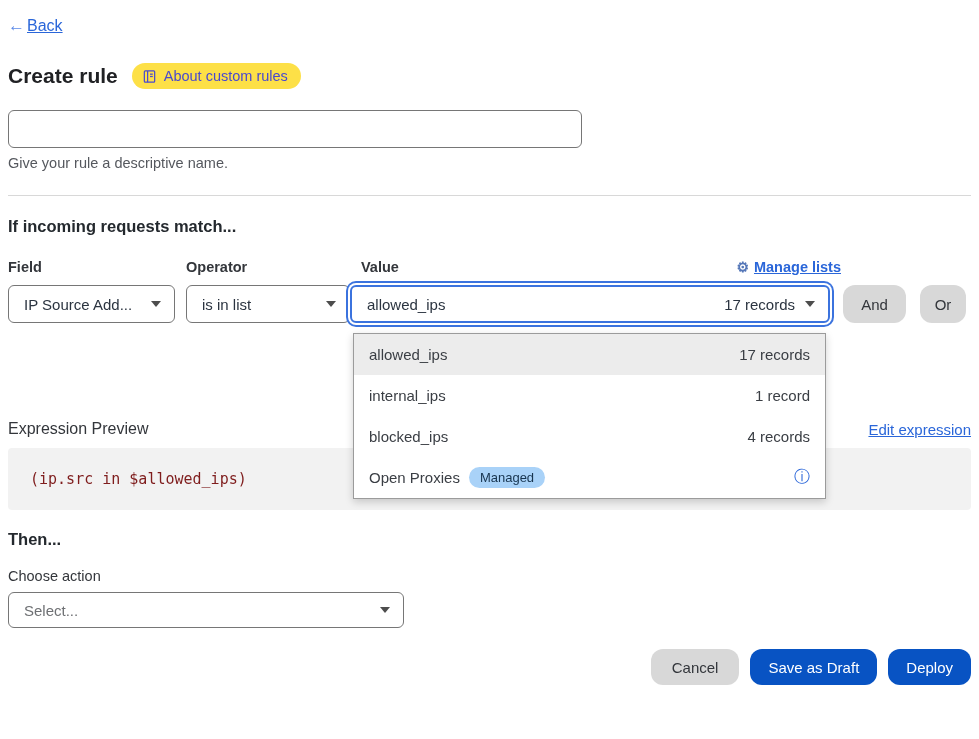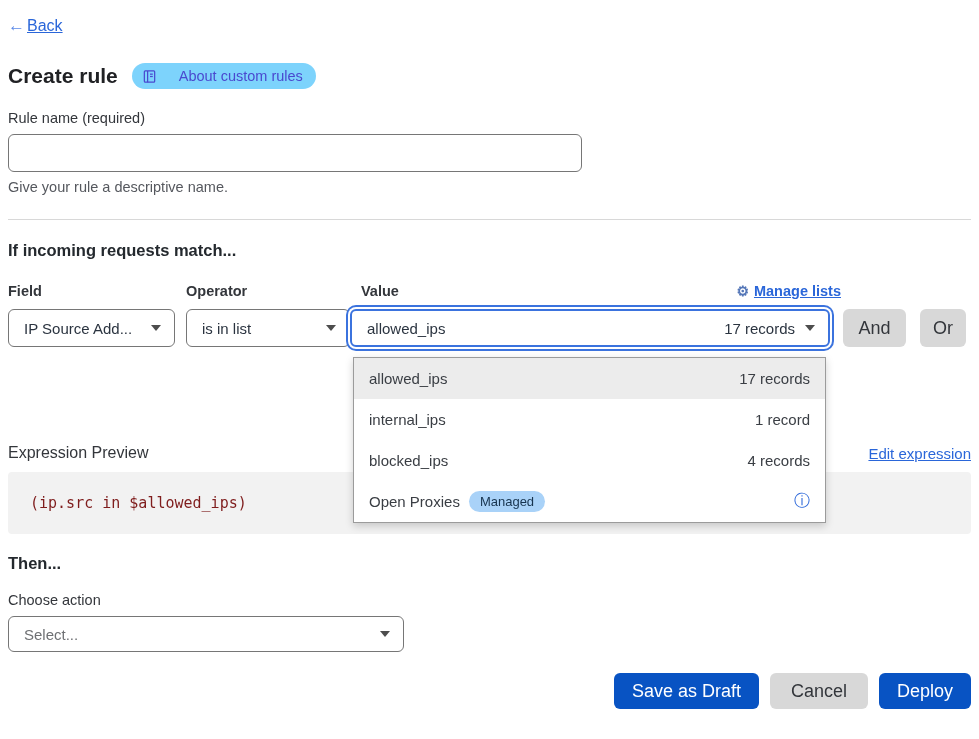--- a/index.html
+++ b/index.html
@@ -9,21 +9,21 @@
 
   a, .link { color:#2a66d9; text-decoration:underline; cursor:pointer; }
 
   
   .back-row { display:flex; align-items:center; gap:2px; margin-bottom:27px; font-size:16px; }
   .back-arrow { color:#5b8ae8; text-decoration:none; font-size:17px; }
 
   
   .header-row { display:flex; align-items:center; gap:14px; margin-bottom:21px; }
   .page-title { font-size:21px; font-weight:bold; color:#202124; }
-  .about-pill { display:inline-flex; align-items:center; gap:22px; background:#7dd3fc; color:#4a49cf;
+  .about-pill { display:inline-flex; align-items:center; gap:7px; background:#fde047; color:#4a49cf;
     font-size:14.5px; padding:5px 13px 5px 10px; border-radius:14px; cursor:pointer; text-decoration:none; }
   .about-pill svg { display:block; }
 
   
   .field-label { font-size:14.5px; color:#33363b; margin-bottom:8px; }
   .rule-name-input { width:574px; height:38px; border:1px solid #767676; border-radius:6px;
     font-size:15px; padding:0 12px; color:#2b3440; outline:none; display:block; }
   .helper-text { font-size:14.5px; color:#55585e; margin-top:7px; }
 
   .divider { border:none; border-top:1px solid #d8d8d8; margin:24px 0 21px 0; }
@@ -42,21 +42,21 @@
   .select { height:38px; border:1px solid #767676; border-radius:6px; background:#fff;
     display:flex; align-items:center; justify-content:space-between; padding:0 13px 0 15px;
     font-size:15px; color:#2b3440; cursor:pointer; }
   .select .caret { width:0; height:0; border-left:5px solid transparent; border-right:5px solid transparent;
     border-top:6px solid #4d4d4d; margin-left:10px; }
   .sel-field { width:167px; margin-right:11px; }
   .sel-operator { width:164px; }
   .value-wrap { position:relative; width:480px; }
   .sel-value { width:480px; border:2px solid #3b73de; box-shadow:0 0 0 2px #ffffff, 0 0 0 4px #3b73de; }
   .sel-value .right-part { display:flex; align-items:center; }
-  .btn { border:none; border-radius:6px; font-size:18px; cursor:pointer;
+  .btn { border:none; border-radius:12px; font-size:15px; cursor:pointer;
     font-family:"Liberation Sans", sans-serif; }
   .btn-grey { background:#d8d8d8; color:#33363b; }
   .btn-and { height:38px; width:63px; margin-left:13px; }
   .btn-or { height:38px; width:46px; margin-left:14px; }
 
   
   .dropdown { position:absolute; top:48px; left:3px; width:473px; background:#fff;
     border:1px solid #9b9b9b; box-shadow:0 3px 8px rgba(0,0,0,0.18); z-index:20; }
   .dd-row { height:41px; display:flex; align-items:center; justify-content:space-between;
     padding:0 15px; font-size:15px; color:#3a3e44; cursor:pointer; }
@@ -102,21 +102,20 @@
           <line x1="6" y1="2" x2="6" y2="14"></line>
           <line x1="8.5" y1="5.5" x2="11.5" y2="5.5"></line>
           <line x1="8.5" y1="8" x2="11.5" y2="8"></line>
         </svg>
       </span>
       <span>About custom rules</span>
     </a>
   </div>
 
   <div>
-    <div class="field-label">Rule name (required)</div>
     <input class="rule-name-input" type="text" value="" style="">
     <div class="helper-text">Give your rule a descriptive name.</div>
   </div>
 
   <hr class="divider">
 
   <div>
     <div class="section-heading">If incoming requests match...</div>
 
     <div class="cond-labels">
@@ -190,18 +189,18 @@
   <div>
     <div class="section-heading then-heading">Then...</div>
     <div class="field-label">Choose action</div>
     <div class="select action-select">
       <span class="placeholder">Select...</span>
       <span class="caret"></span>
     </div>
   </div>
 
   <div class="footer">
+    <button class="btn btn-grey btn-cancel">Cancel</button>
     <button class="btn btn-primary">Save as Draft</button>
-    <button class="btn btn-grey btn-cancel">Cancel</button>
     <button class="btn btn-primary">Deploy</button>
   </div>
 
 </div>
 
 </body></html>

